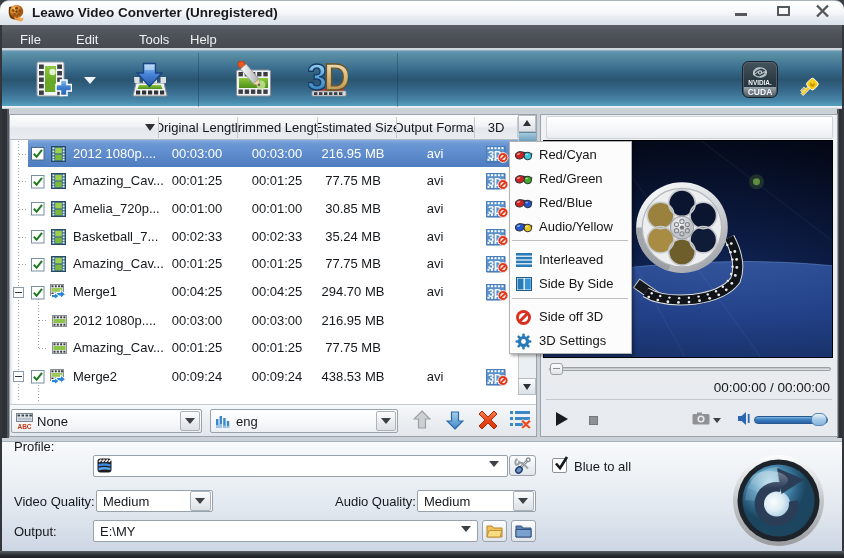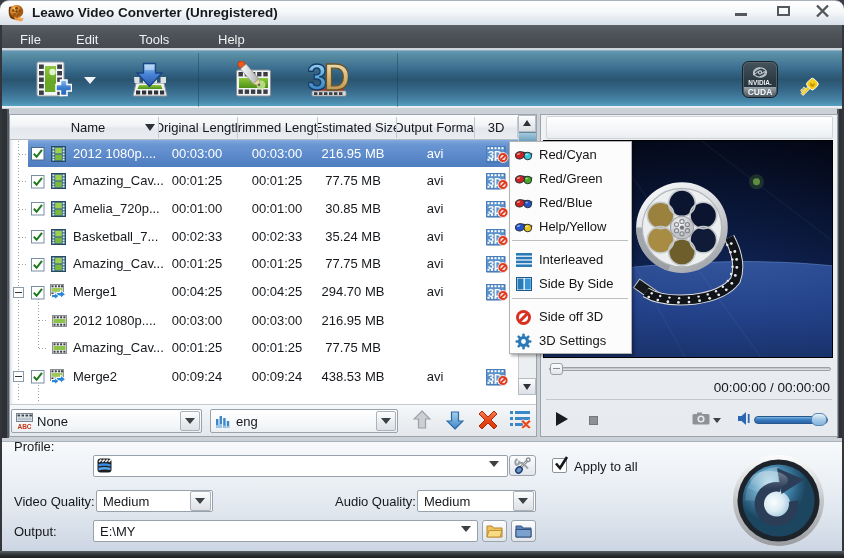--- a/index.html
+++ b/index.html
@@ -63,21 +63,21 @@
 <div class="abs" id="title-text">Leawo Video Converter (Unregistered)</div>
 <div class="abs" style="left:735px;top:13px;width:12px;height:3px;background:#54585c;"></div>
 <div class="abs" style="left:777px;top:6px;width:13px;height:10px;border:2px solid #54585c;"></div>
 <svg class="abs" style="left:815px;top:4px;" width="15" height="14" viewBox="0 0 15 14">
 <path d="M2 1.5 L13 12.5 M13 1.5 L2 12.5" stroke="#54585c" stroke-width="2.4"></path>
     </svg>
 <div class="abs" id="menubar"></div>
 <div class="abs menu-item" style="left:20px;">File</div>
 <div class="abs menu-item" style="left:76px;">Edit</div>
 <div class="abs menu-item" style="left:139px;">Tools</div>
-<div class="abs menu-item" style="left:218px;">Help</div>
+<div class="abs menu-item" style="left:190px;">Help</div>
 <div class="abs" id="toolbar"></div>
 <div class="abs tb-sep" style="left:198px;"></div>
 <div class="abs tb-sep" style="left:397px;"></div>
 <svg class="abs" style="left:36px;top:61px;" width="36" height="37" viewBox="0 0 36 37">
 <rect x="1" y="1" width="27" height="34" rx="1.5" fill="#f4f5f6" stroke="#9aa0a6" stroke-width="1"></rect>
 <g fill="#3a3e44">
 <rect x="3" y="3.5" width="4.8" height="4.4"></rect>
         <rect x="3" y="10" width="4.8" height="4.4"></rect>
         <rect x="3" y="16.5" width="4.8" height="4.4"></rect>
         <rect x="3" y="23" width="4.8" height="4.4"></rect>
@@ -212,23 +212,20 @@
 <rect x="13" y="6.8" width="12.5" height="12.5" rx="3.5" fill="#f6cf1a" stroke="#ffffff" stroke-width="1.2"></rect>
 <path d="M19 10 a3.2 3.2 0 1 0 3.2 3.8 l-3.2 -0.6 Z" fill="#c89606"></path>
 </g>
 </svg>
 <div class="abs" id="content-bg"></div>
 <div class="abs" id="dark-left"></div>
 <div class="abs" id="dark-right"></div>
 <div class="abs" id="tablepanel"></div>
 <div class="abs" id="thead"></div>
 <div class="abs" style="left:10px;top:140px;width:4px;height:264px;background:linear-gradient(90deg,#dfe3e6,#f6f7f8 60%,#ffffff);"></div>
-<div class="abs th" style="left:30px;width:116px;">
-      <span>Name</span>
-    </div>
 <div class="abs th" style="left:159px;width:78px;">
       <span>Original Length</span>
     </div>
 <div class="abs th" style="left:238px;width:79px;">
       <span>Trimmed Length</span>
     </div>
 <div class="abs th" style="left:318px;width:78px;">
       <span>Estimated Size</span>
     </div>
 <div class="abs th" style="left:397px;width:77px;">
@@ -829,21 +826,21 @@
 <ellipse cx="11.6" cy="5.6" rx="1.4" ry="0.8" fill="#ffffff" opacity="0.55"></ellipse>
 </svg>
 <div class="abs mi-text" style="left:539px;top:195.0px;">Red/Blue</div>
 <svg class="abs" style="left:515px;top:221.0px;" width="18" height="13" viewBox="0 0 18 13">
 <path d="M0.6 4.4 Q8.5 0.8 17.4 4.6 L17 6.4 Q8.5 3 1 6.2 Z" fill="#3c4046"></path>
 <ellipse cx="4.9" cy="6.3" rx="4.5" ry="3.6" fill="#2255cc" stroke="#2e3236" stroke-width="1" transform="rotate(-14 4.9 6.3)"></ellipse>
 <circle cx="12.8" cy="7" r="3.8" fill="#e8c820" stroke="#2e3236" stroke-width="1"></circle>
 <ellipse cx="3.6" cy="5" rx="1.7" ry="0.9" fill="#ffffff" opacity="0.55" transform="rotate(-14 3.6 5)"></ellipse>
 <ellipse cx="11.6" cy="5.6" rx="1.4" ry="0.8" fill="#ffffff" opacity="0.55"></ellipse>
 </svg>
-<div class="abs mi-text" style="left:539px;top:219.0px;">Help/Yellow</div>
+<div class="abs mi-text" style="left:539px;top:219.0px;">Audio/Yellow</div>
 <svg class="abs" style="left:516px;top:253.0px;" width="16" height="14" viewBox="0 0 16 14">
       <g fill="#2a7ab8">
         <rect x="0" y="0" width="16" height="2.6"></rect>
         <rect x="0" y="3.8" width="16" height="2.6"></rect>
         <rect x="0" y="7.6" width="16" height="2.6"></rect>
         <rect x="0" y="11.4" width="16" height="2.6"></rect>
       </g>
     </svg>
 <div class="abs mi-text" style="left:539px;top:252.0px;">Interleaved</div>
 <svg class="abs" style="left:516px;top:277.0px;" width="16" height="14" viewBox="0 0 16 14">
@@ -893,21 +890,21 @@
 <path d="M13.5 3.5 L5 12" stroke="#8a9298" stroke-width="2.6"></path>
 <path d="M13.5 3.5 L5 12" stroke="#d8dce0" stroke-width="1"></path>
 <circle cx="14.2" cy="2.8" r="1.8" fill="none" stroke="#8a9298" stroke-width="1.4"></circle>
 <path d="M3.5 2 a3.6 3.6 0 0 0 -1.2 5.8 l2.2 -0.6 l0.6 -2.2 a3.6 3.6 0 0 0 3.2 1 L14 11.5" stroke="#9aa2a8" stroke-width="2" fill="none"></path>
 <ellipse cx="5" cy="13" rx="3.4" ry="2.8" fill="#6a94c4" stroke="#1e3c6e" stroke-width="1.4" transform="rotate(-40 5 13)"></ellipse>
 </svg>
 <div class="abs" style="left:552px;top:458px;width:15px;height:15px;background:#fff;border:1px solid #8a929c;border-radius:2px;"></div>
 <svg class="abs" style="left:554px;top:455px;" width="15" height="16" viewBox="0 0 15 16">
 <path d="M2 8.5 L6 13 L13 2" fill="none" stroke="#15181c" stroke-width="2.6"></path>
     </svg>
-<div class="abs blabel" style="left:574px;top:459px;">Apply to all</div>
+<div class="abs blabel" style="left:574px;top:459px;">Blue to all</div>
 <div class="abs blabel" style="left:14px;top:494px;">Video Quality:</div>
 <div class="abs combo" style="left:96px;top:490px;width:117px;height:22px;background:#fff;"></div>
 <div class="abs blabel" style="left:103px;top:494px;">Medium</div>
 <div class="abs" style="left:190px;top:491px;width:21px;height:20px;background:linear-gradient(180deg,#fdfdfe,#e8ebee 60%,#dde1e6);border:1px solid #aab2ba;border-radius:2px;"></div>
 <div class="abs" style="left:195px;top:498px;width:0;height:0;border-left:5px solid transparent;border-right:5px solid transparent;border-top:6px solid #3c4146;"></div>
 <div class="abs blabel" style="left:335px;top:494px;">Audio Quality:</div>
 <div class="abs combo" style="left:417px;top:490px;width:119px;height:22px;background:#fff;"></div>
 <div class="abs blabel" style="left:424px;top:494px;">Medium</div>
 <div class="abs" style="left:513px;top:491px;width:21px;height:20px;background:linear-gradient(180deg,#fdfdfe,#e8ebee 60%,#dde1e6);border:1px solid #aab2ba;border-radius:2px;"></div>
 <div class="abs" style="left:518px;top:498px;width:0;height:0;border-left:5px solid transparent;border-right:5px solid transparent;border-top:6px solid #3c4146;"></div>

